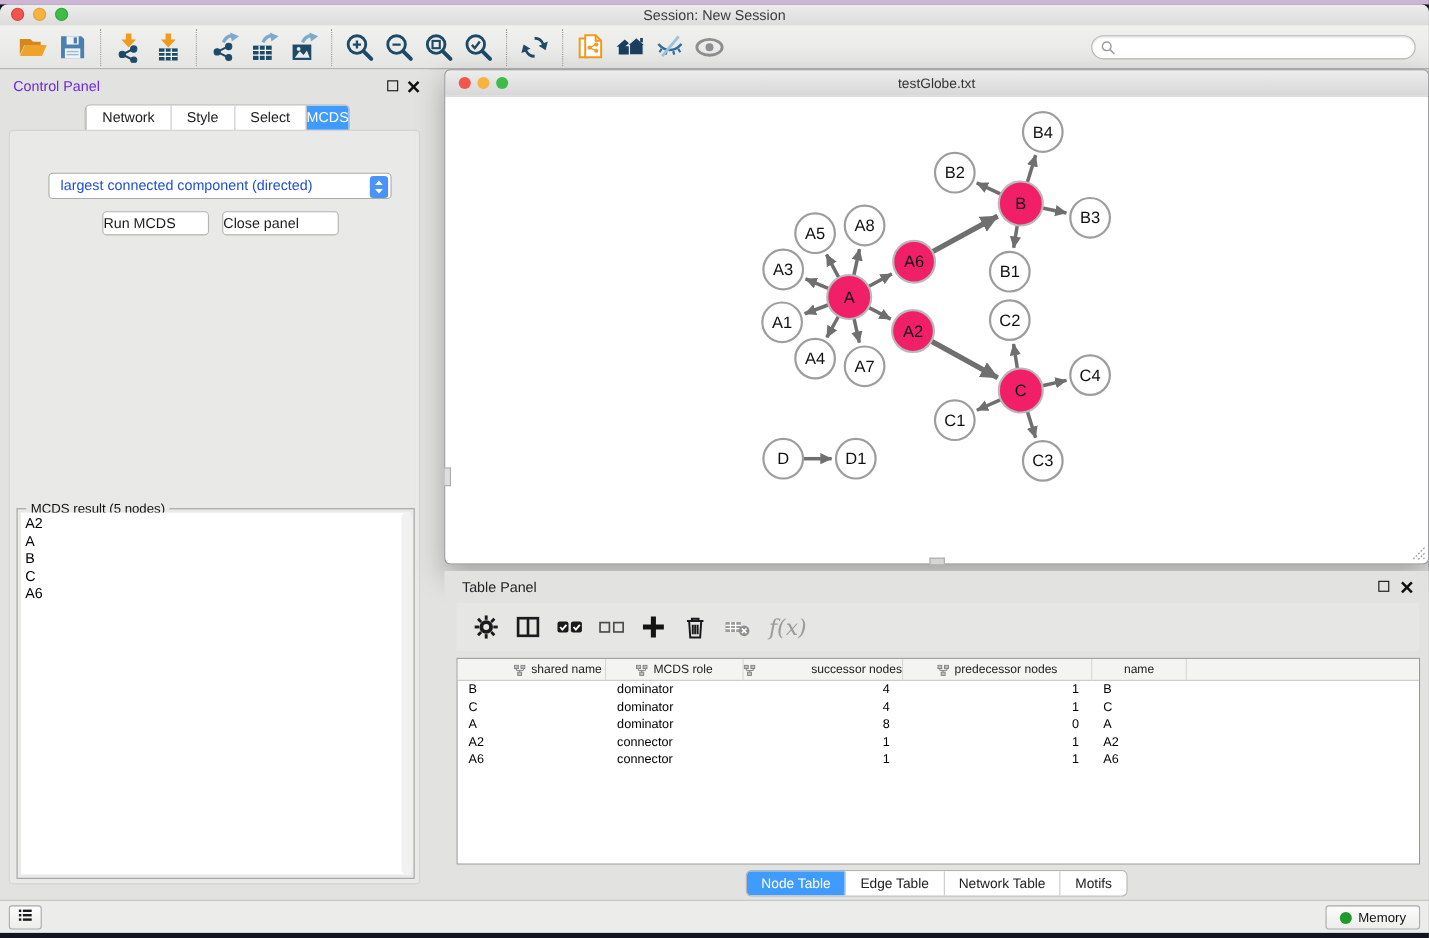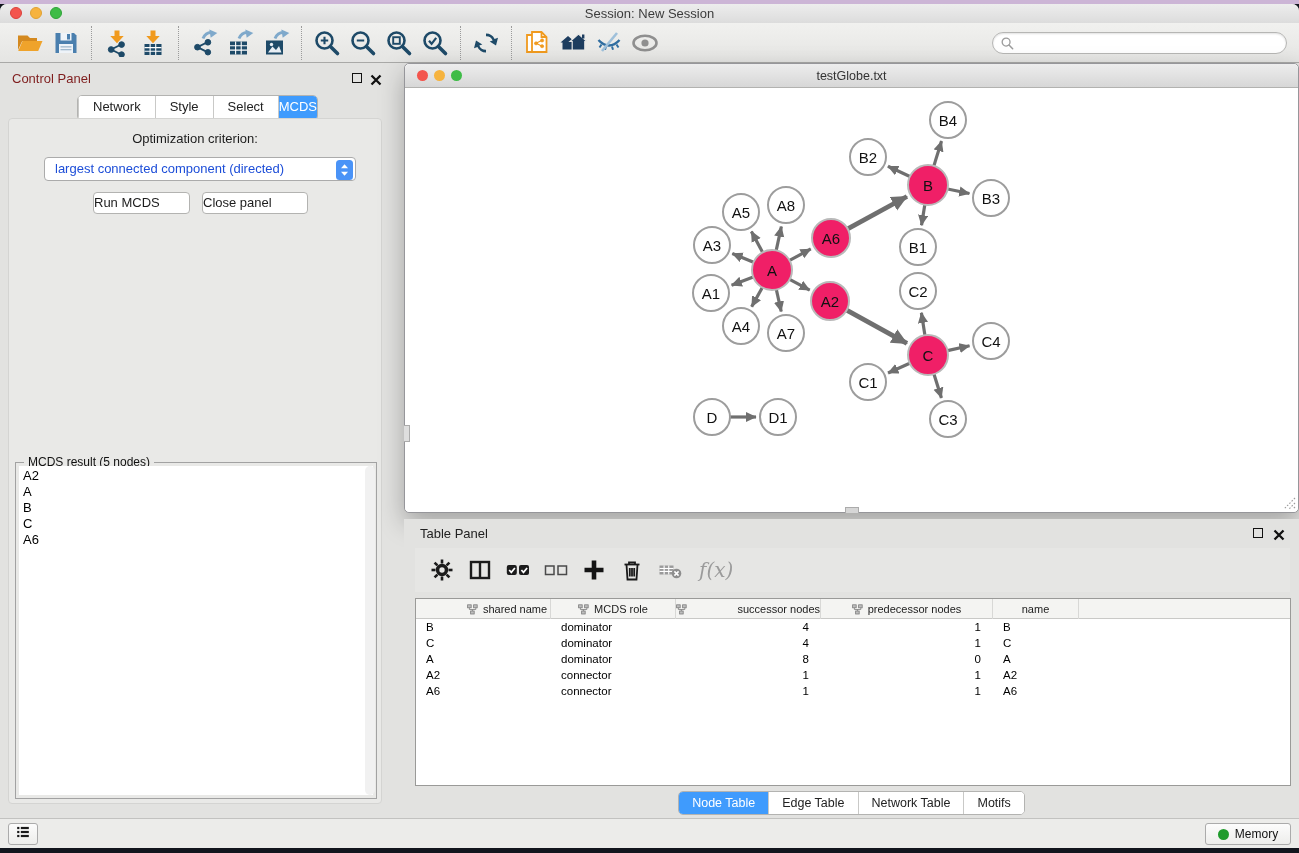--- a/index.html
+++ b/index.html
@@ -19,21 +19,21 @@
   .tbtn { width:36px; height:34px; display:flex; align-items:center; justify-content:center; }
   .tbtn .ic { width:28px; height:28px; display:block; }
   .tbtn svg { width:28px; height:28px; display:block; }
   .sep { width:0; height:34px; border-left:1px dotted #9b9b9b; margin:0 7px; }
   .search { margin-left:auto; width:295px; height:22px; background:#fff; border:1px solid #b6b6b4; border-radius:12px; position:relative; box-shadow:inset 0 1px 2px rgba(0,0,0,.12); }
   .search .ic { position:absolute; left:7px; top:3px; width:15px; height:15px; }
   .search input { position:absolute; left:26px; top:1px; width:260px; height:18px; border:none; outline:none; font-size:12px; background:transparent; }
 
   
   .cp { position:absolute; left:0; top:59px; width:390px; height:755px; background:#e2e2e0; }
-  .cp-header { position:absolute; left:12px; top:8px; font-size:13px; color:#7f1d1d; }
+  .cp-header { position:absolute; left:12px; top:8px; font-size:13px; color:#6d28d9; }
   .win-float { position:absolute; top:10px; width:10px; height:10px; border:1.6px solid #111; }
   .win-close { position:absolute; top:9px; width:12px; height:12px; }
   .cp .win-float { right:28px; } .cp .win-close { right:8px; }
   .seg { display:inline-flex; border:1px solid #b3b3b1; border-radius:5px; overflow:hidden; background:#fff; }
   .seg .segbtn { padding:0 14px; height:22px; line-height:22px; font-size:13px; color:#222; background:#fff; border-left:1px solid #c9c9c7; }
   .seg .segbtn:first-child, .seg .segbtn { }
   .cp-tabs { position:absolute; left:77px; top:32px; }
   .cp-card { position:absolute; left:8px; top:55px; width:374px; height:686px; background:#e9e9e7; border:1px solid #d4d4d2; border-radius:4px; }
   .opt-label { position:absolute; left:0; top:12px; width:100%; text-align:center; font-size:13px; color:#1c1c1c; }
   .dropdown { position:absolute; left:35px; top:38px; width:312px; height:24px; background:#fff; border:1px solid #ababab; border-radius:4px; }
@@ -301,21 +301,20 @@
     <span class="win-close"><svg viewBox="0 0 12 12">
           <path d="M1.5 1.5l9 9M10.5 1.5l-9 9" stroke="#111" stroke-width="2.3"></path>
         </svg></span>
     <div class="cp-tabs seg">
         <div class="segbtn" style="padding: 0px 14px; height: 22px; line-height: 22px; font-size: 13px; background: rgb(255, 255, 255); color: rgb(34, 34, 34);">Network</div>
         <div class="segbtn" style="padding: 0px 14px; height: 22px; line-height: 22px; font-size: 13px; border-left: 1px solid rgb(201, 201, 199); background: rgb(255, 255, 255); color: rgb(34, 34, 34);">Style</div>
         <div class="segbtn" style="padding: 0px 14px; height: 24px; line-height: 22px; font-size: 13px; border-left: 1px solid rgb(201, 201, 199); background: rgb(255, 255, 255); color: rgb(34, 34, 34);">Select</div>
         <div class="segbtn" style="padding: 0px 0; height: 22px; line-height: 22px; font-size: 13px; border-left: 1px solid rgb(201, 201, 199); background: rgb(63, 155, 253); color: rgb(255, 255, 255);">MCDS</div>
       </div>
     <div class="cp-card">
-      <div class="opt-label">Optimization criterion:</div>
       <div class="dropdown">
         <span class="val">largest connected component (directed)</span>
         <span class="stepper"><svg viewBox="0 0 17 20">
               <rect x="0" y="0" width="17" height="20" rx="3.5" fill="#4a93f7"></rect>
               <path d="M5 8.2L8.5 4.2 12 8.2z" fill="#fff"></path>
               <path d="M5 11.8L8.5 15.8 12 11.8z" fill="#fff"></path>
             </svg></span>
       </div>
       <div class="btn btn-run">Run MCDS</div>
       <div class="btn btn-close">Close panel</div>

